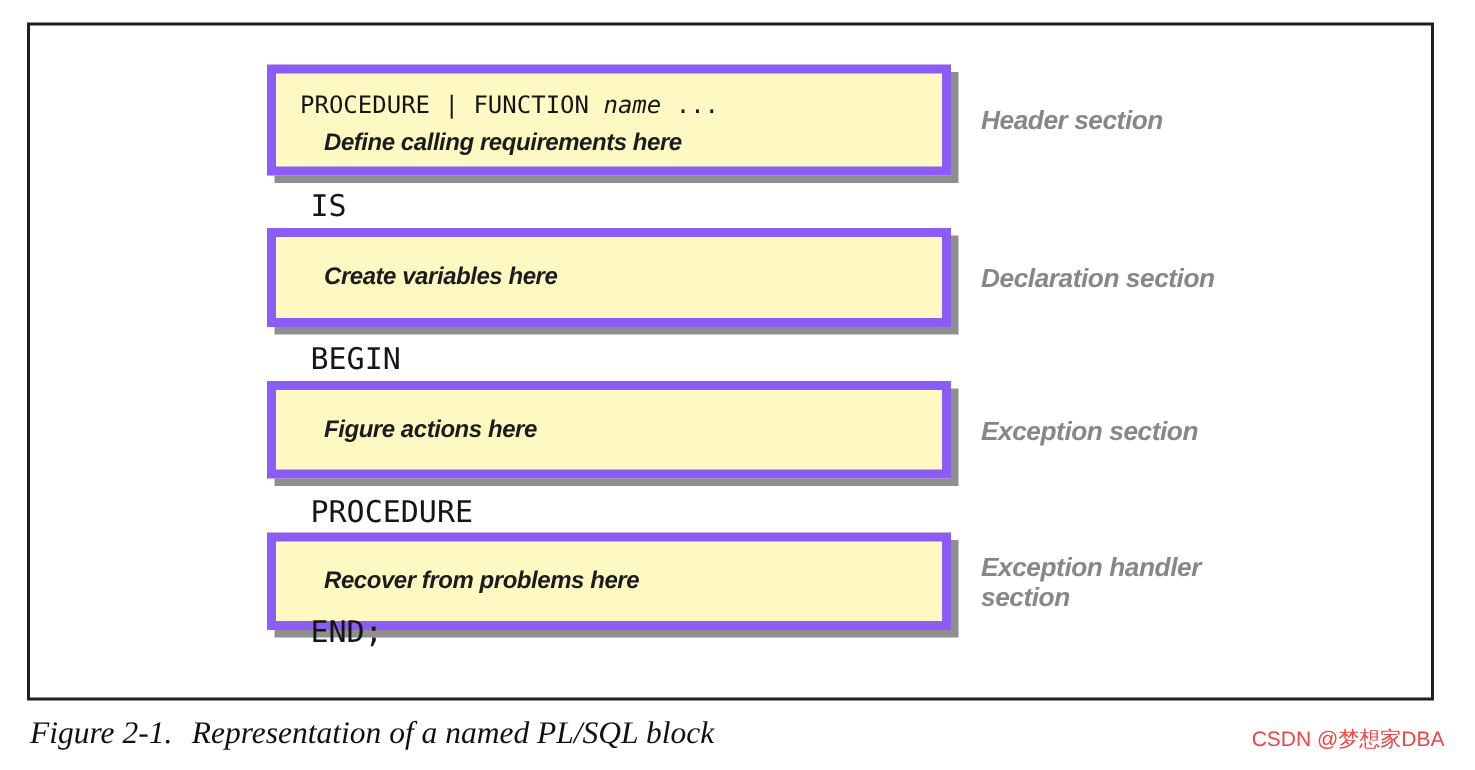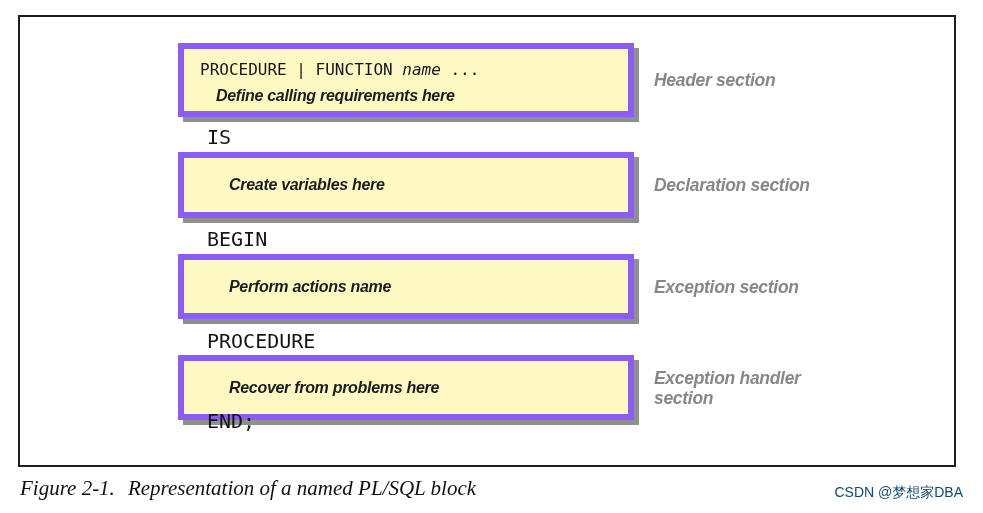--- a/index.html
+++ b/index.html
@@ -67,21 +67,20 @@
 
   
   .note {
     font-family: "Liberation Sans", sans-serif;
     font-weight: bold;
     font-style: italic;
     font-size: 16px;
     color: #1c1c1c;
     letter-spacing: -0.3px;
     white-space: nowrap;
-    margin-left: 13px;
   }
 
   .box-header .code-line { margin: 11px 0 0 16px; }
   .box-header .note      { margin: 8px 0 0 32px; display: block; }
 
   
   .slabel {
     position: absolute;
     left: 634px;
     width: 180px;
@@ -112,21 +111,21 @@
     text-align: center;
   }
   .caption .caption-text { margin-left: 13px; }
 
   
   .watermark {
     position: absolute;
     right: 20px; top: 484px;
     font-family: "Liberation Sans", sans-serif;
     font-size: 14px;
-    color: #0c4a6e;
+    color: #ef4444;
     white-space: nowrap;
   }
 </style>
 </head>
 <body>
 
 <div class="frame">
 
   <div class="gbox box-header">
     <div class="code code-line">
@@ -139,21 +138,21 @@
 
   <div class="kw kw-is">IS</div>
 
   <div class="gbox box-declare box-single">
     <span class="note">Create variables here</span>
   </div>
 
   <div class="kw kw-begin">BEGIN</div>
 
   <div class="gbox box-execute box-single">
-    <span class="note">Perform actions name</span>
+    <span class="note">Figure actions here</span>
   </div>
 
   <div class="kw kw-exception">PROCEDURE</div>
 
   <div class="gbox box-exception box-single">
     <span class="note">Recover from problems here</span>
   </div>
 
   <div class="kw kw-end">END;</div>
 

